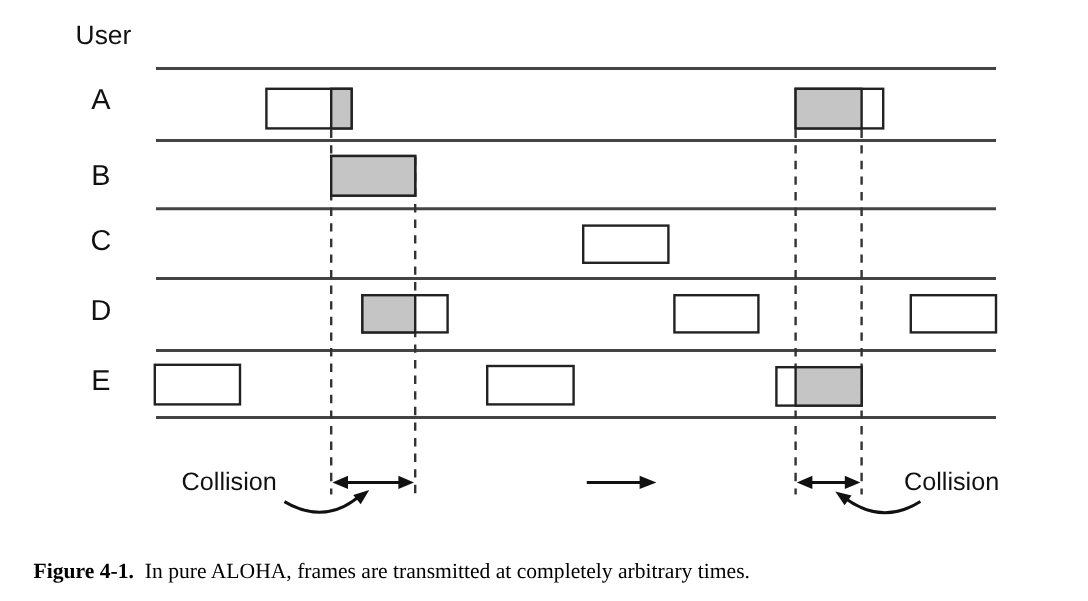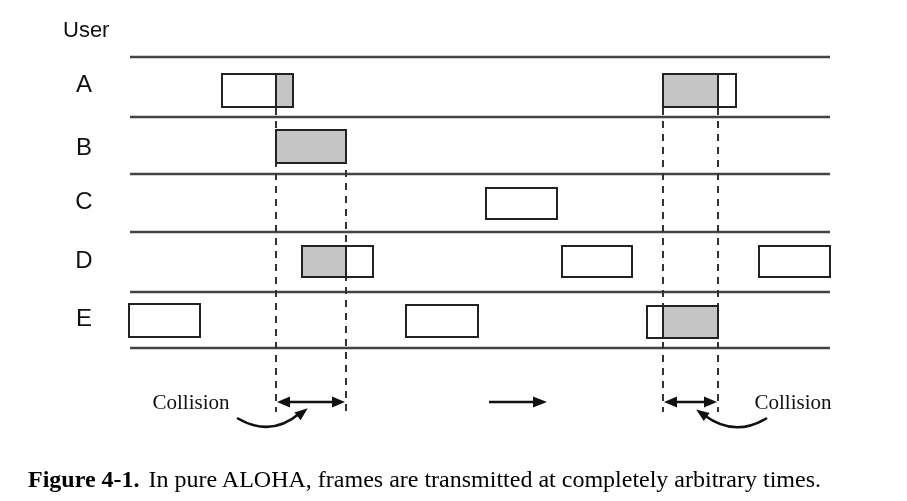--- a/index.html
+++ b/index.html
@@ -36,32 +36,31 @@
     color: #111111;
     line-height: 28px;
   }
   .anno-label {
     position: absolute;
     top: 390px;
     font-size: 21px;
     color: #111111;
     line-height: 24px;
     text-align: center;
-    font-family: Liberation Serif, serif;
   }
   .anno-collision-left  { left: 130px; width: 122px; }
   .anno-time            { left: 408px; width: 88px;  }
   .anno-collision-right { left: 732px; width: 122px; }
   .caption {
     position: absolute;
     left: 28px;
     top: 466px;
     width: 868px;
     font-family: "Liberation Serif", serif;
-    font-size: 24px;
+    font-size: 18px;
     color: #000000;
     white-space: nowrap;
   }
   .caption .fig-label { font-weight: bold; }
   .caption .fig-text  { margin-left: 9px; }
 </style>
 </head>
 <body>
 
 <div class="stage">

